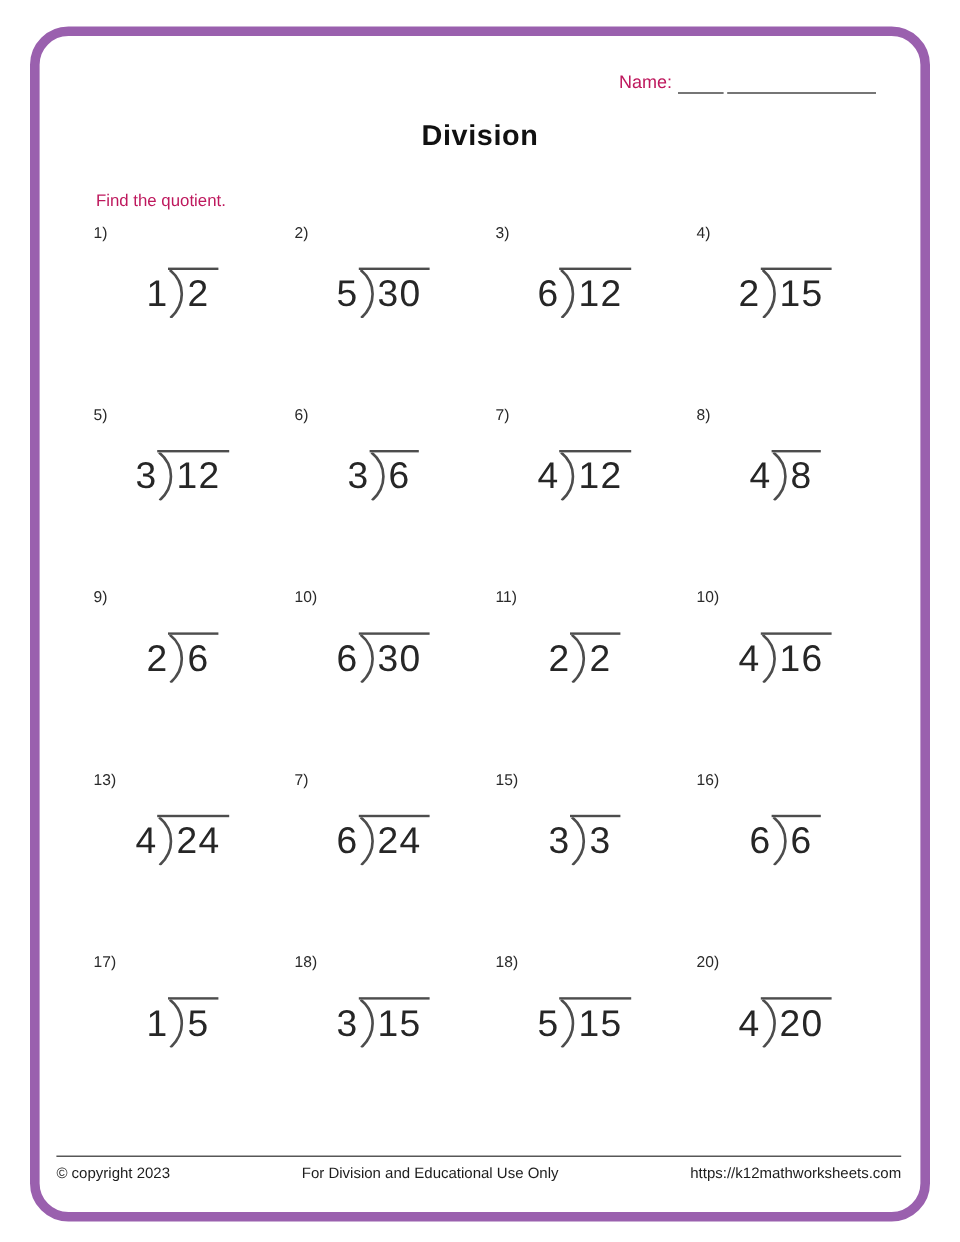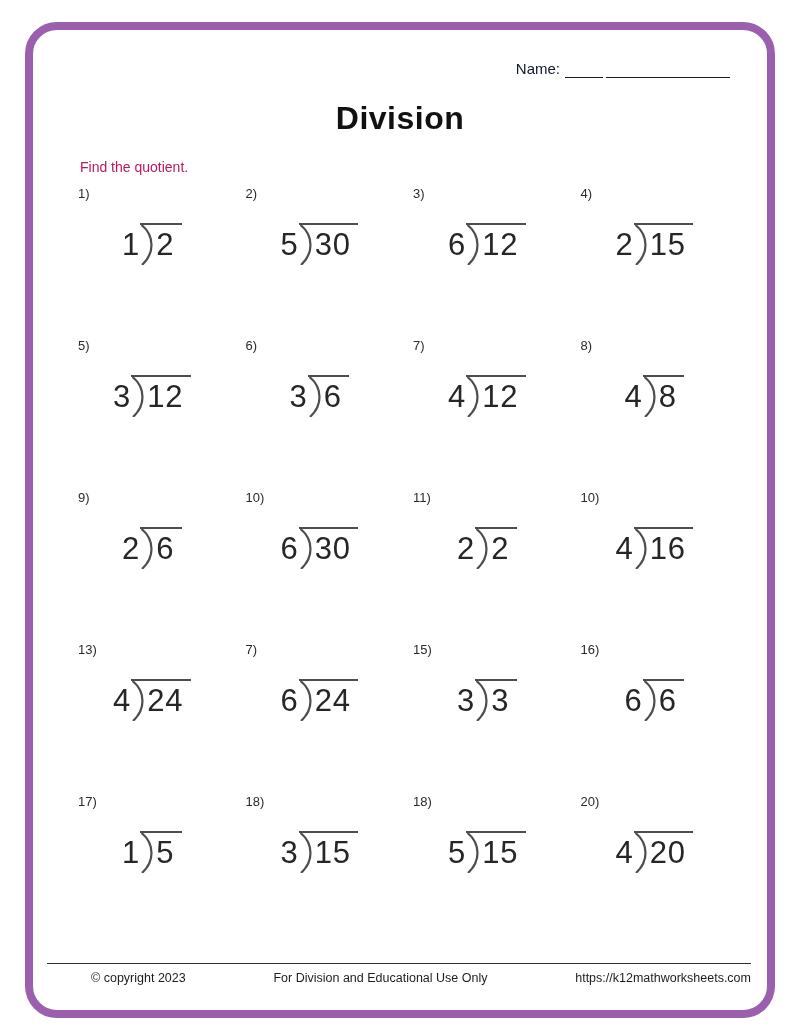--- a/index.html
+++ b/index.html
@@ -9,27 +9,27 @@
     overflow:hidden;
   }
   .frame{
     position:absolute;top:22px;left:25px;right:25px;bottom:17px;
     border:8px solid #9a60ae;border-radius:32px;pointer-events:none;
   }
   .name-row{
     position:absolute;top:60px;right:70px;
     display:flex;align-items:flex-end;
   }
-  .name-label{font-size:15px;color:#0f172a;line-height:18px;}
+  .name-label{font-size:15px;color:#be185d;line-height:18px;}
   .name-line{display:inline-block;height:16px;border-bottom:1.6px solid #1d1d1d;}
   .name-line.seg1{width:38px;margin-left:5px;}
   .name-line.seg2{width:124px;margin-left:3px;}
   .title{
     position:absolute;top:100px;left:0;width:100%;margin:0;
-    text-align:center;font-size:32px;font-weight:700;color:#111;
+    text-align:center;font-size:24px;font-weight:700;color:#111;
     letter-spacing:0.5px;
   }
   .instruction{
     position:absolute;top:159px;left:80px;font-size:14px;color:#be185d;
   }
   .grid{
     position:absolute;top:186px;left:78px;width:670px;
     display:grid;grid-template-columns:repeat(4,1fr);grid-auto-rows:152px;
   }
   .cell{position:relative;}
@@ -50,21 +50,21 @@
     font-size:31px;line-height:32px;color:#262626;margin-bottom:4px;
     padding:0 7px 0 3px;letter-spacing:1px;
   }
   .footer-rule{
     position:absolute;top:963px;left:47px;right:49px;
     border-top:1.9px solid #2e2e2e;
   }
   .footer{
     position:absolute;top:971px;left:47px;right:49px;
     display:flex;justify-content:space-between;align-items:center;
-    font-size:12.5px;color:#1d1d1d;margin-left:44px;
+    font-size:12.5px;color:#1d1d1d;
   }
 </style>
 </head>
 <body>
 
 <div class="page">
 
   <div class="frame"></div>
 
   <div class="name-row">

